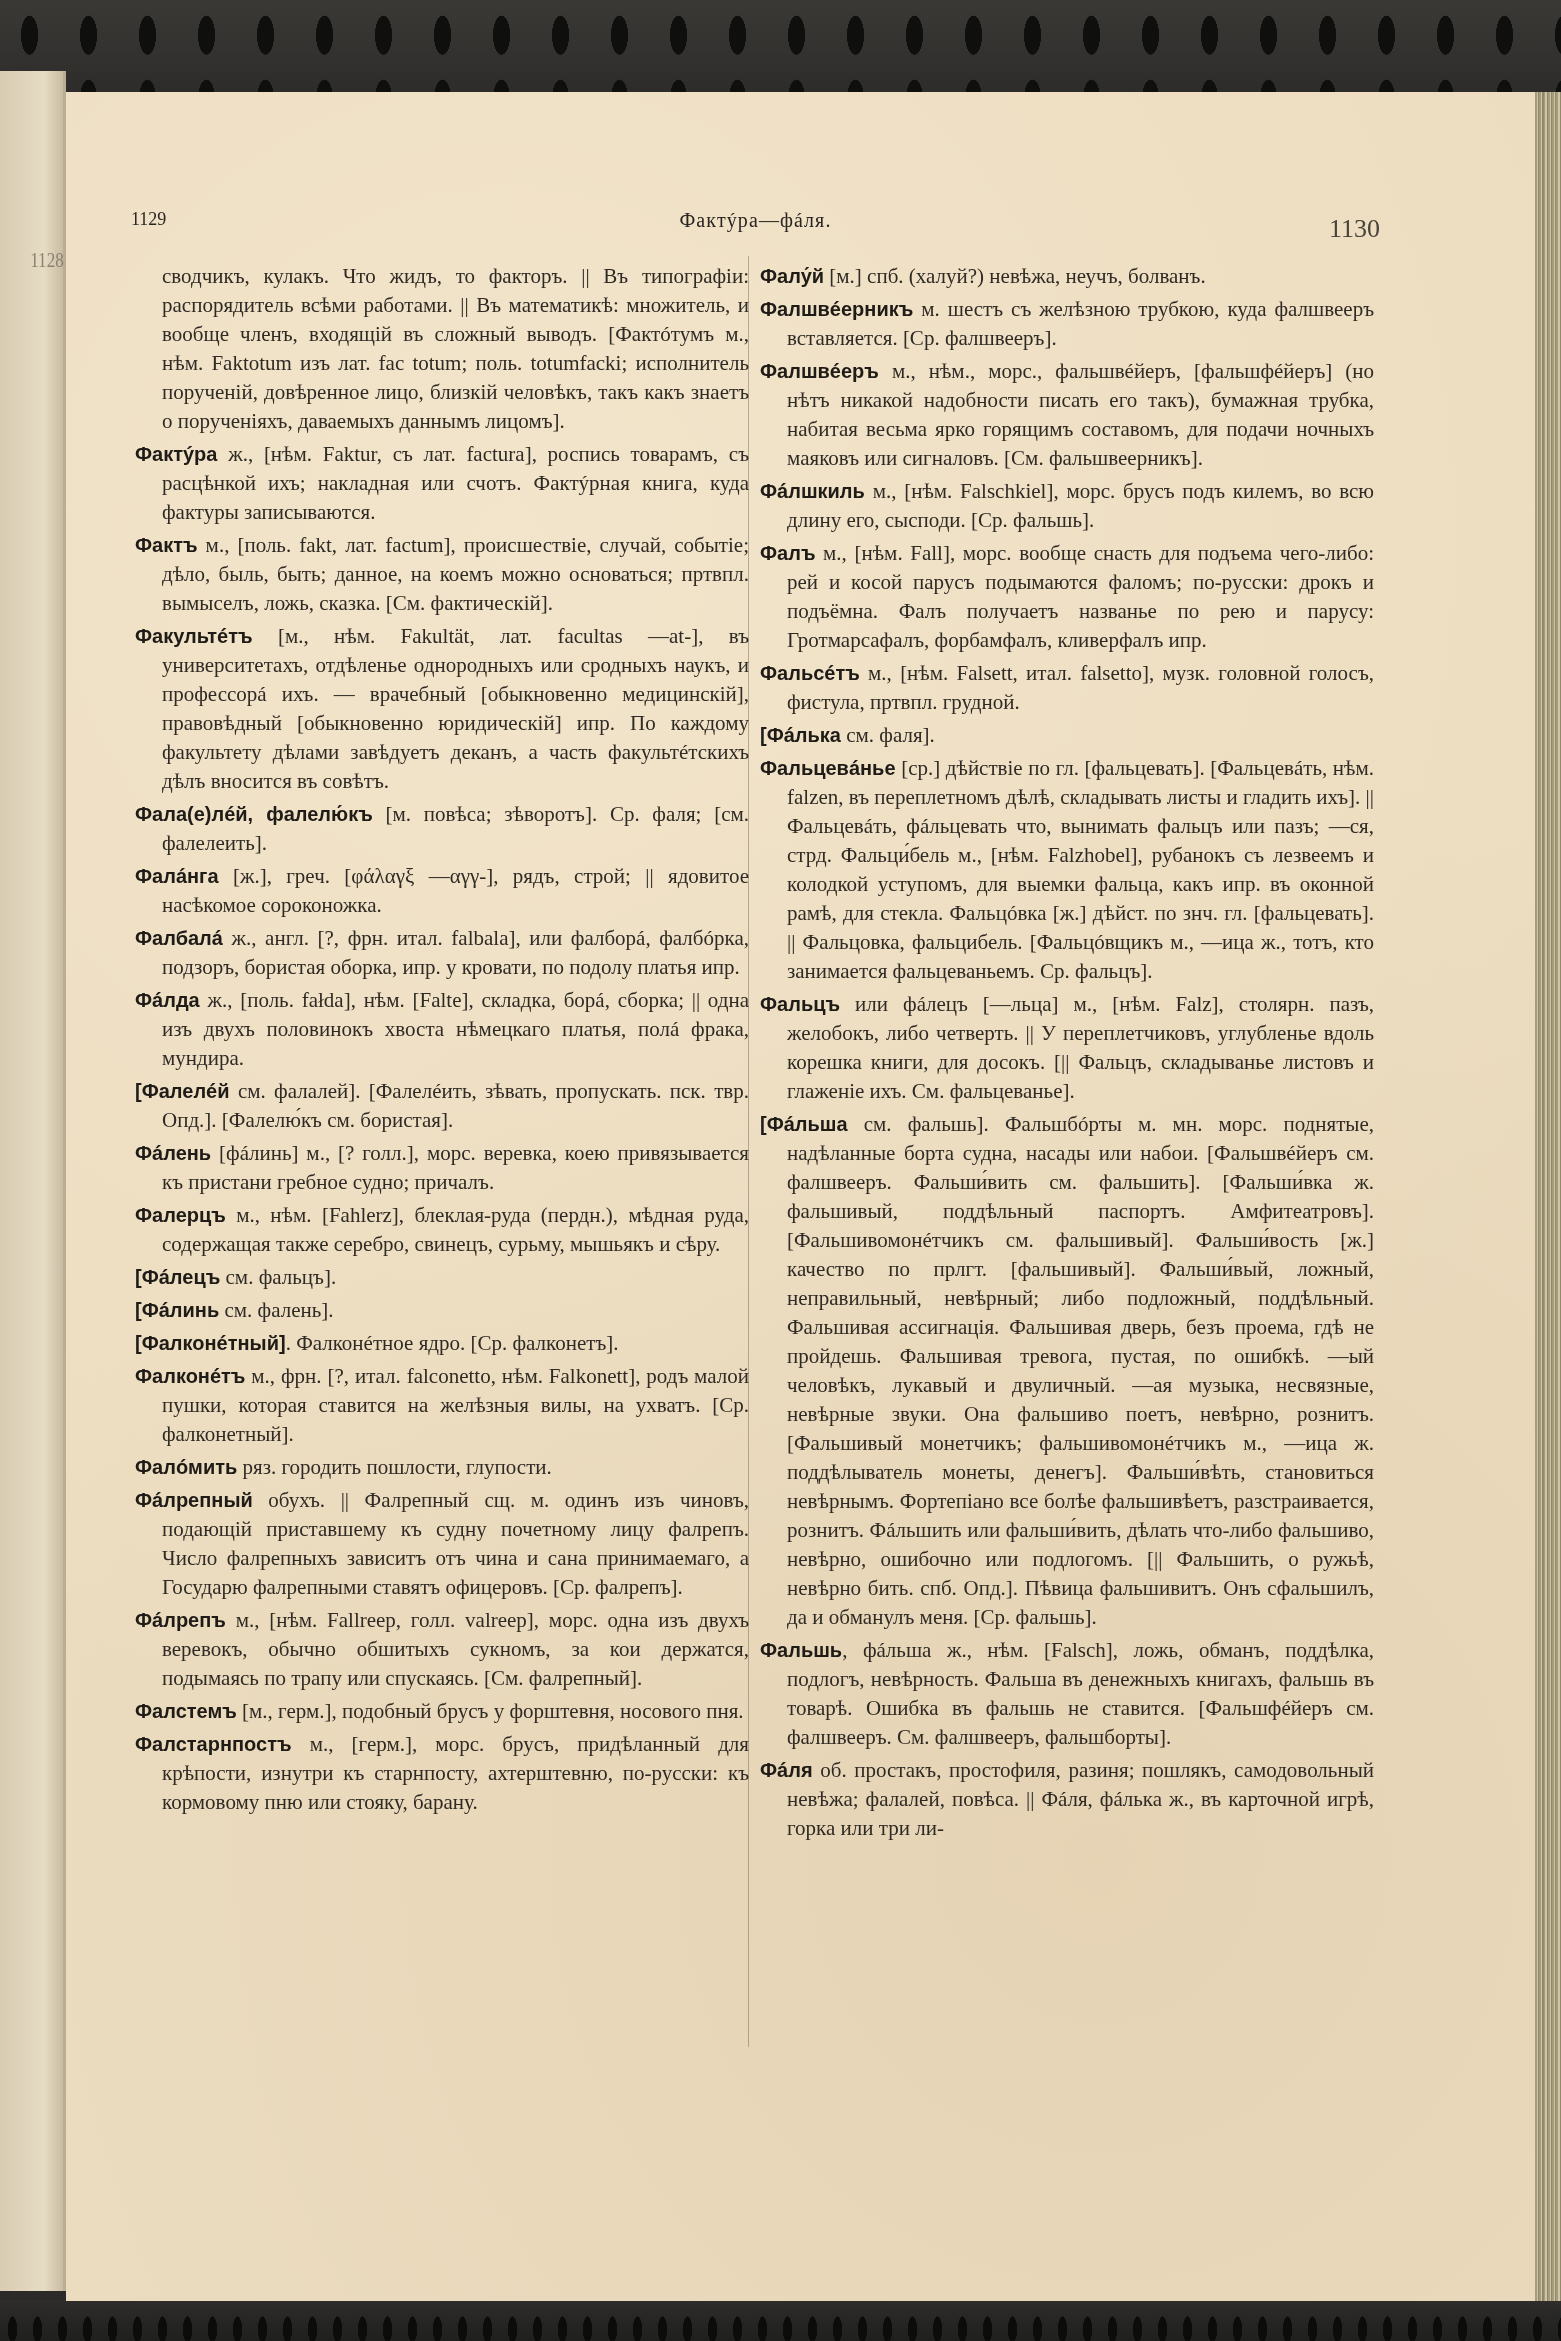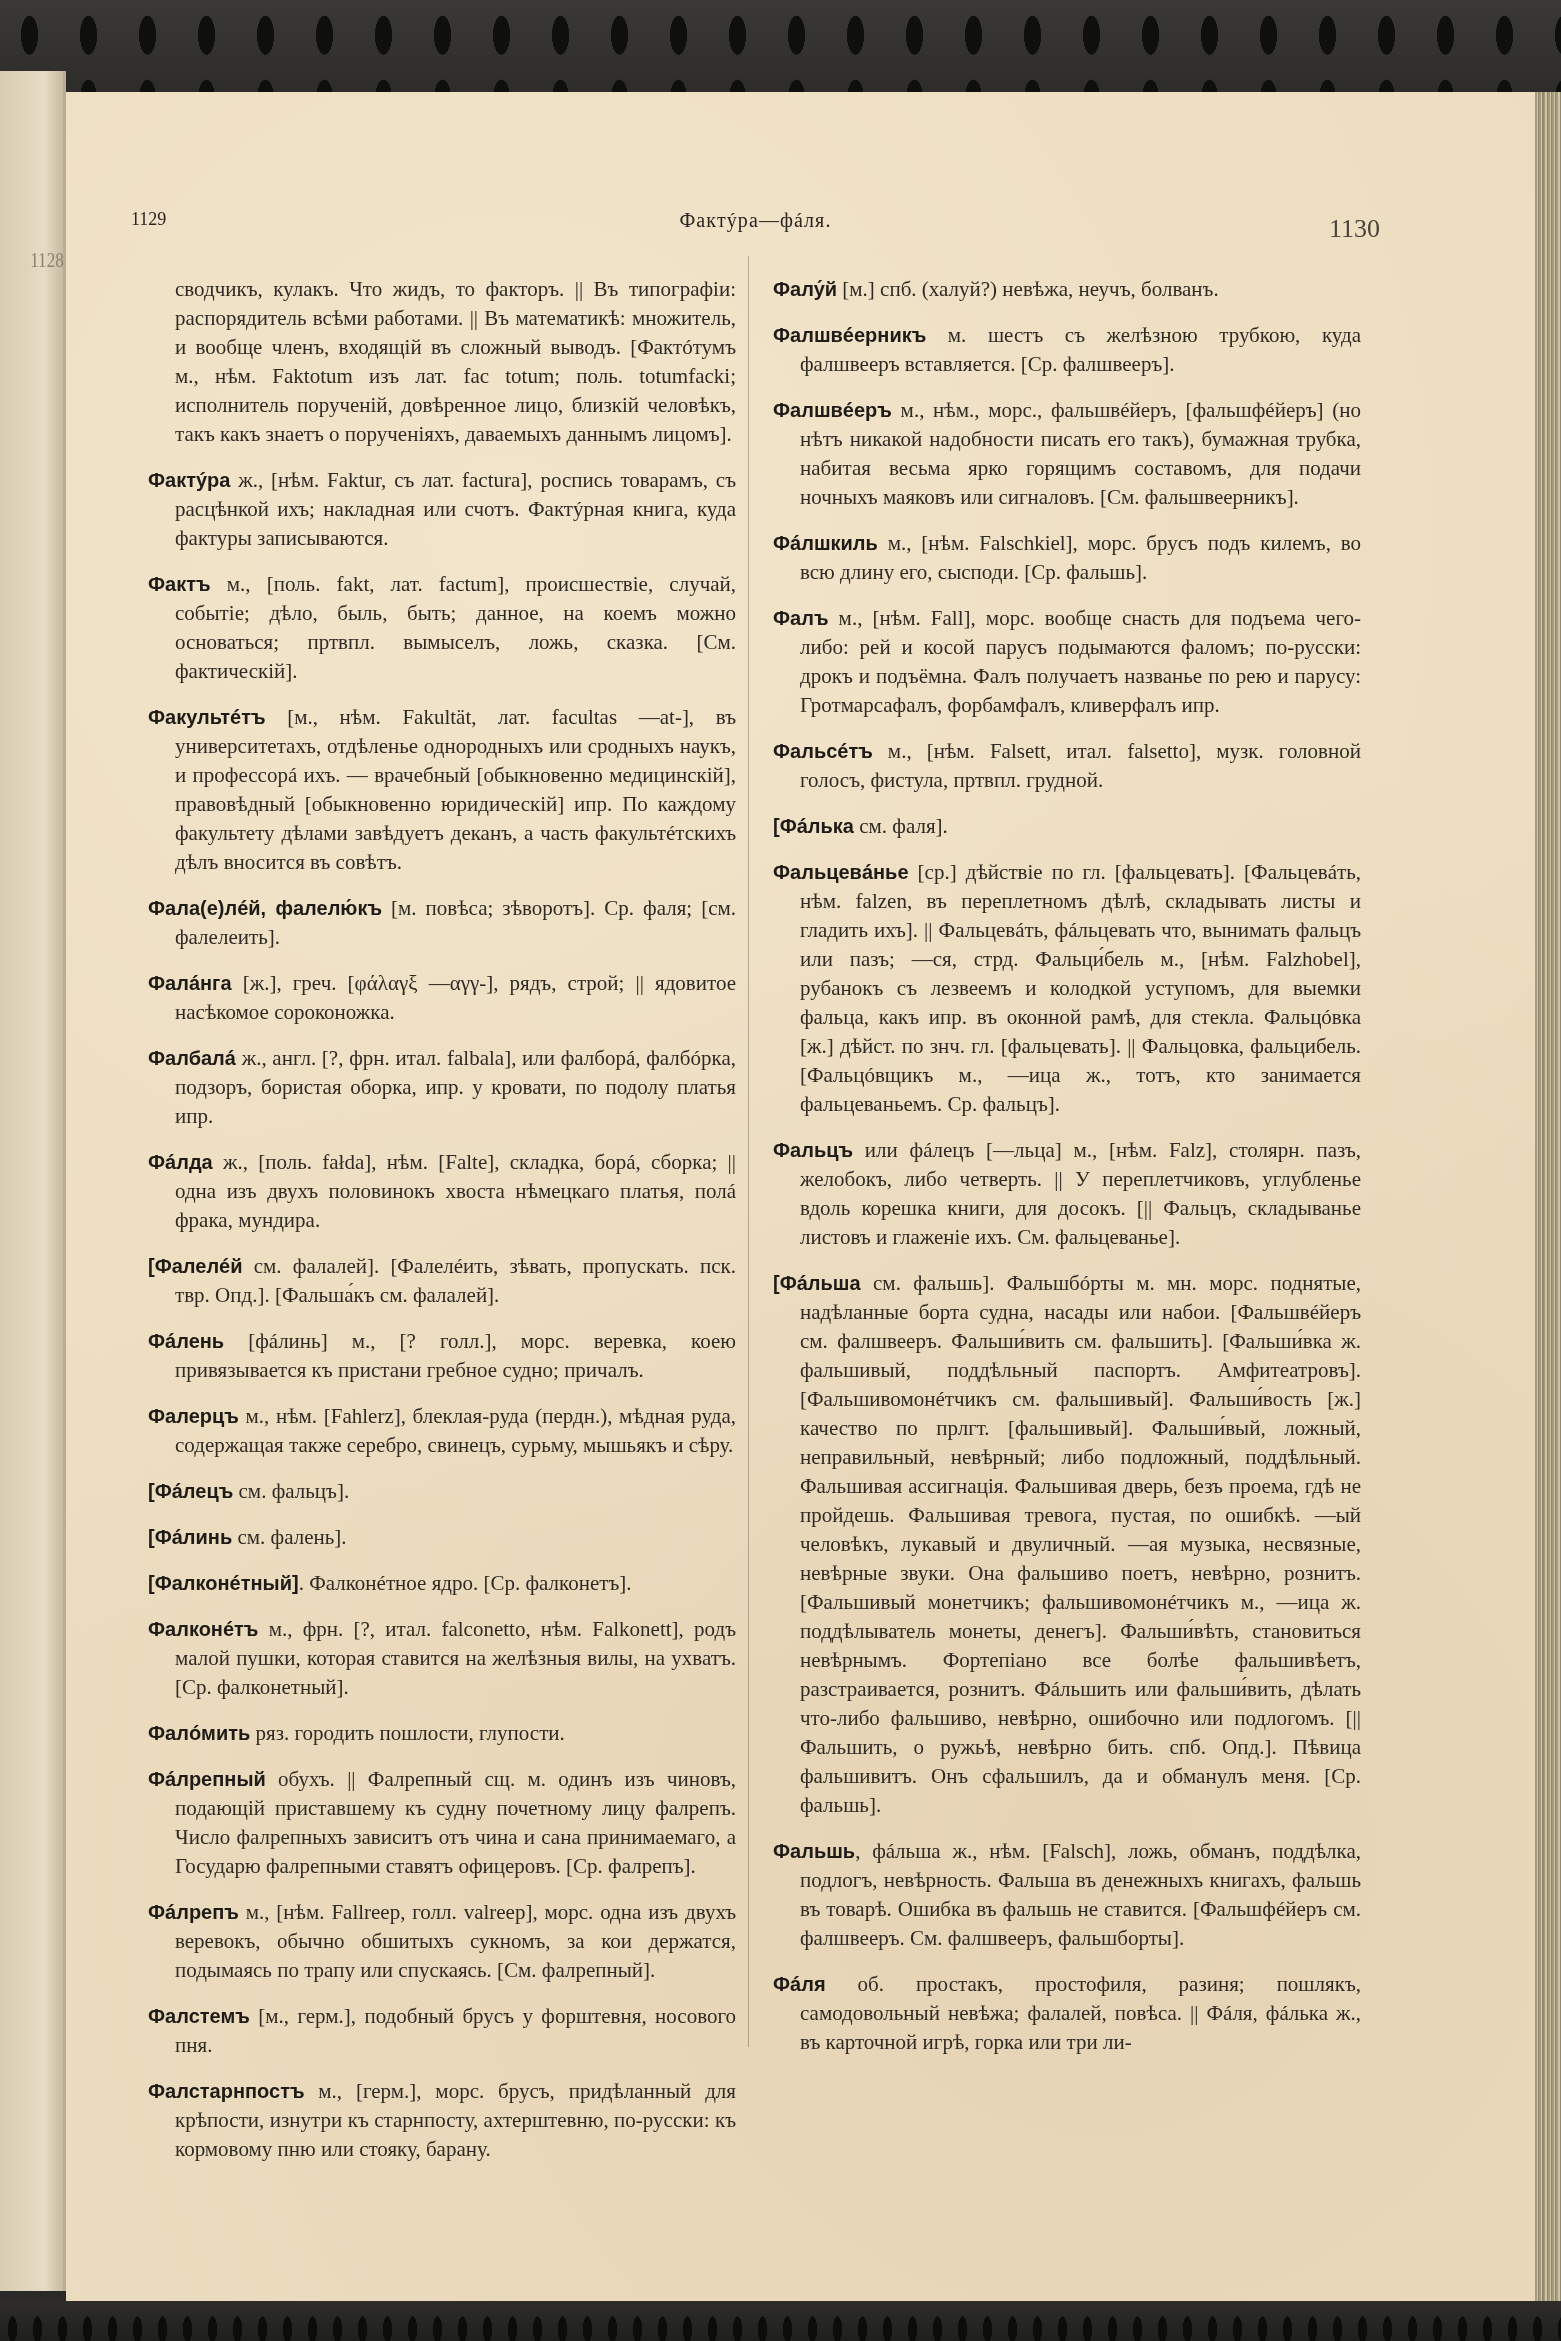--- a/index.html
+++ b/index.html
@@ -52,21 +52,21 @@
     font-family:"Liberation Serif","DejaVu Serif",serif;
     font-size:21px; line-height:29px; color:#2f2a24;
     text-align:justify;
   }
   .col-left { left:131px; }
   .col-right { left:756px; }
   .col-divider {
     position:absolute; left:748px; top:256px; width:1.1px; height:1791px;
     background:rgba(70,60,50,.35);
   }
-  .entry { padding-left:27px; text-indent:-27px; margin:17px; }
+  .entry { padding-left:27px; text-indent:-27px; margin:4px; }
   .entry.cont { padding-left:27px; text-indent:0; }
   .hw { font-weight:bold; color:#1f1b17; font-family:"Liberation Sans","DejaVu Sans",sans-serif; font-size:20px; }
 </style>
 </head>
 <body>
 
 <div class="foam-top"></div>
 <div class="foam-bottom"></div>
 
 <div class="prev-page">
@@ -86,21 +86,21 @@
 
 <section class="column col-left">
   <p class="entry cont"><span>сводчикъ, кулакъ. Что жидъ, то факторъ. || Въ типографіи: распорядитель всѣми работами. || Въ математикѣ: множитель, и вообще членъ, входящій въ сложный выводъ. [Фактóтумъ м., нѣм. Faktotum изъ лат. fac totum; поль. totumfacki; исполнитель порученій, довѣренное лицо, близкій человѣкъ, такъ какъ знаетъ о порученіяхъ, даваемыхъ даннымъ лицомъ].</span></p>
   <p class="entry"><span class="hw">Фактýра</span><span> ж., [нѣм. Faktur, съ лат. factura], роспись товарамъ, съ расцѣнкой ихъ; накладная или счотъ. Фактýрная книга, куда фактуры записываются.</span></p>
   <p class="entry"><span class="hw">Фактъ</span><span> м., [поль. fakt, лат. factum], происшествіе, случай, событіе; дѣло, быль, быть; данное, на коемъ можно основаться; пртвпл. вымыселъ, ложь, сказка. [См. фактическій].</span></p>
   <p class="entry"><span class="hw">Факультéтъ</span><span> [м., нѣм. Fakultät, лат. facultas —at-], въ университетахъ, отдѣленье однородныхъ или сродныхъ наукъ, и профессорá ихъ. — врачебный [обыкновенно медицинскій], правовѣдный [обыкновенно юридическій] ипр. По каждому факультету дѣлами завѣдуетъ деканъ, а часть факультéтскихъ дѣлъ вносится въ совѣтъ.</span></p>
   <p class="entry"><span class="hw">Фала(е)лéй, фалелю́къ</span><span> [м. повѣса; зѣворотъ]. Ср. фаля; [см. фалелеить].</span></p>
   <p class="entry"><span class="hw">Фалáнга</span><span> [ж.], греч. [φάλαγξ —αγγ-], рядъ, строй; || ядовитое насѣкомое сороконожка.</span></p>
   <p class="entry"><span class="hw">Фалбалá</span><span> ж., англ. [?, фрн. итал. falbala], или фалборá, фалбóрка, подзоръ, бористая оборка, ипр. у кровати, по подолу платья ипр.</span></p>
   <p class="entry"><span class="hw">Фáлда</span><span> ж., [поль. fałda], нѣм. [Falte], складка, борá, сборка; || одна изъ двухъ половинокъ хвоста нѣмецкаго платья, полá фрака, мундира.</span></p>
-  <p class="entry"><span class="hw">[Фалелéй</span><span> см. фалалей]. [Фалелéить, зѣвать, пропускать. пск. твр. Опд.]. [Фальша́къ см. фалалей].</span></p>
+  <p class="entry"><span class="hw">[Фалелéй</span><span> см. фалалей]. [Фалелéить, зѣвать, пропускать. пск. твр. Опд.]. [Фалелю́къ см. бористая].</span></p>
   <p class="entry"><span class="hw">Фáлень</span><span> [фáлинь] м., [? голл.], морс. веревка, коею привязывается къ пристани гребное судно; причалъ.</span></p>
   <p class="entry"><span class="hw">Фалерцъ</span><span> м., нѣм. [Fahlerz], блеклая-руда (пердн.), мѣдная руда, содержащая также серебро, свинецъ, сурьму, мышьякъ и сѣру.</span></p>
   <p class="entry"><span class="hw">[Фáлецъ</span><span> см. фальцъ].</span></p>
   <p class="entry"><span class="hw">[Фáлинь</span><span> см. фалень].</span></p>
   <p class="entry"><span class="hw">[Фалконéтный]</span><span>. Фалконéтное ядро. [Ср. фалконетъ].</span></p>
   <p class="entry"><span class="hw">Фалконéтъ</span><span> м., фрн. [?, итал. falconetto, нѣм. Falkonett], родъ малой пушки, которая ставится на желѣзныя вилы, на ухватъ. [Ср. фалконетный].</span></p>
   <p class="entry"><span class="hw">Фалóмить</span><span> ряз. городить пошлости, глупости.</span></p>
   <p class="entry"><span class="hw">Фáлрепный</span><span> обухъ. || Фалрепный сщ. м. одинъ изъ чиновъ, подающій приставшему къ судну почетному лицу фалрепъ. Число фалрепныхъ зависитъ отъ чина и сана принимаемаго, а Государю фалрепными ставятъ офицеровъ. [Ср. фалрепъ].</span></p>
   <p class="entry"><span class="hw">Фáлрепъ</span><span> м., [нѣм. Fallreep, голл. valreep], морс. одна изъ двухъ веревокъ, обычно обшитыхъ сукномъ, за кои держатся, подымаясь по трапу или спускаясь. [См. фалрепный].</span></p>
   <p class="entry"><span class="hw">Фалстемъ</span><span> [м., герм.], подобный брусъ у форштевня, носового пня.</span></p>

